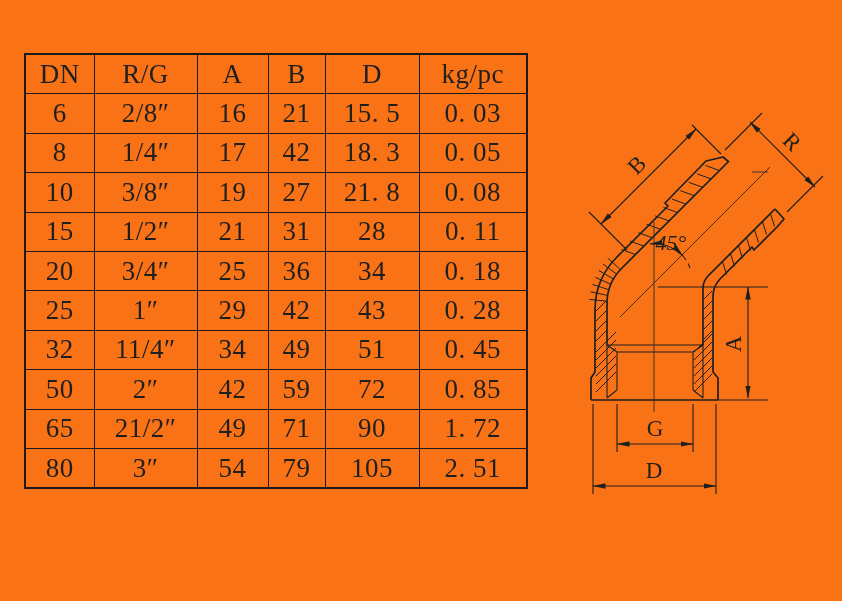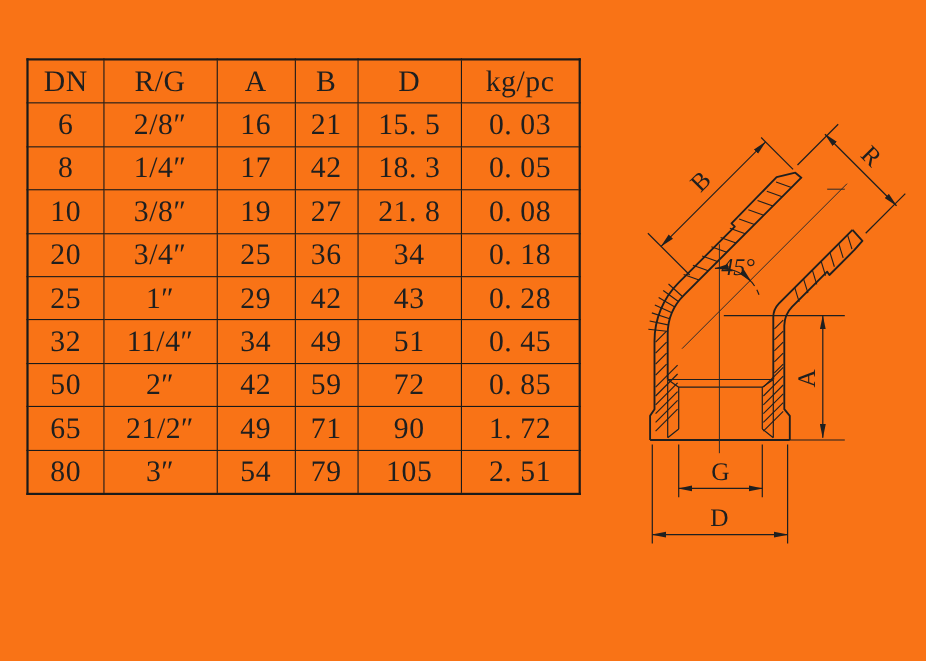--- a/index.html
+++ b/index.html
@@ -63,20 +63,28 @@
           <td>18. 3</td>
           <td>0. 05</td>
         </tr>
         <tr>
           <td>10</td>
           <td>3/8″</td>
           <td>19</td>
           <td>27</td>
           <td>21. 8</td>
           <td>0. 08</td>
+        </tr>
+        <tr>
+          <td>15</td>
+          <td>1/2″</td>
+          <td>21</td>
+          <td>31</td>
+          <td>28</td>
+          <td>0. 11</td>
         </tr>
         <tr>
           <td>20</td>
           <td>3/4″</td>
           <td>25</td>
           <td>36</td>
           <td>34</td>
           <td>0. 18</td>
         </tr>
         <tr>

